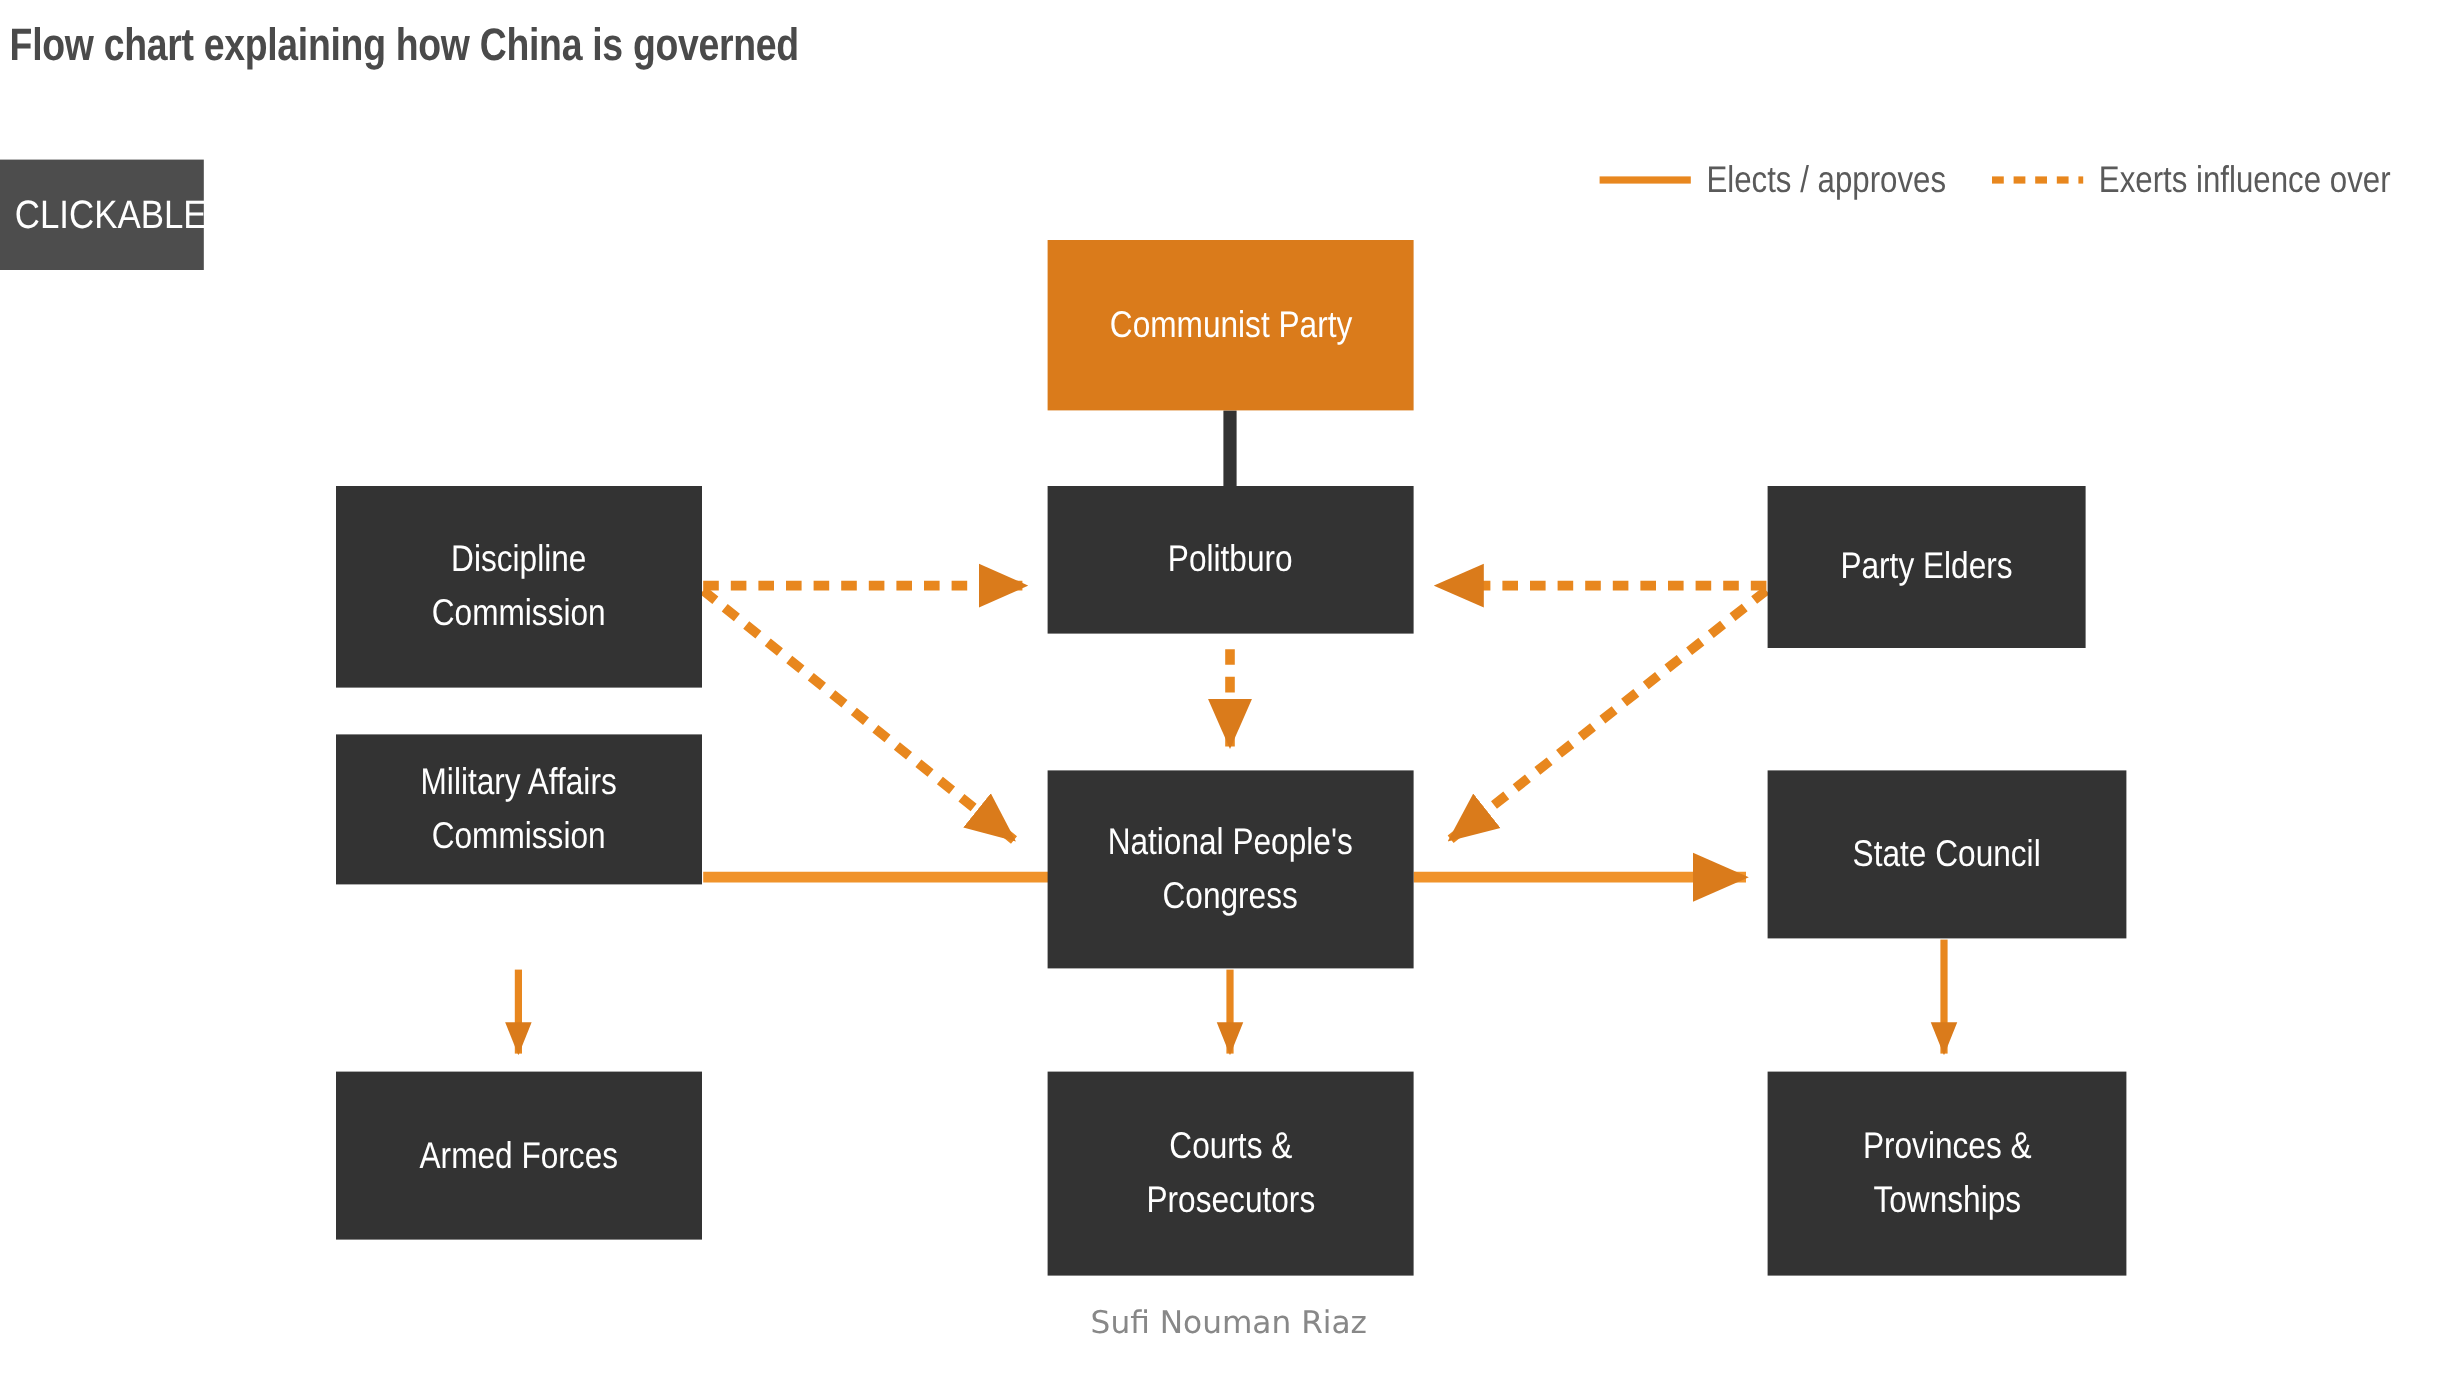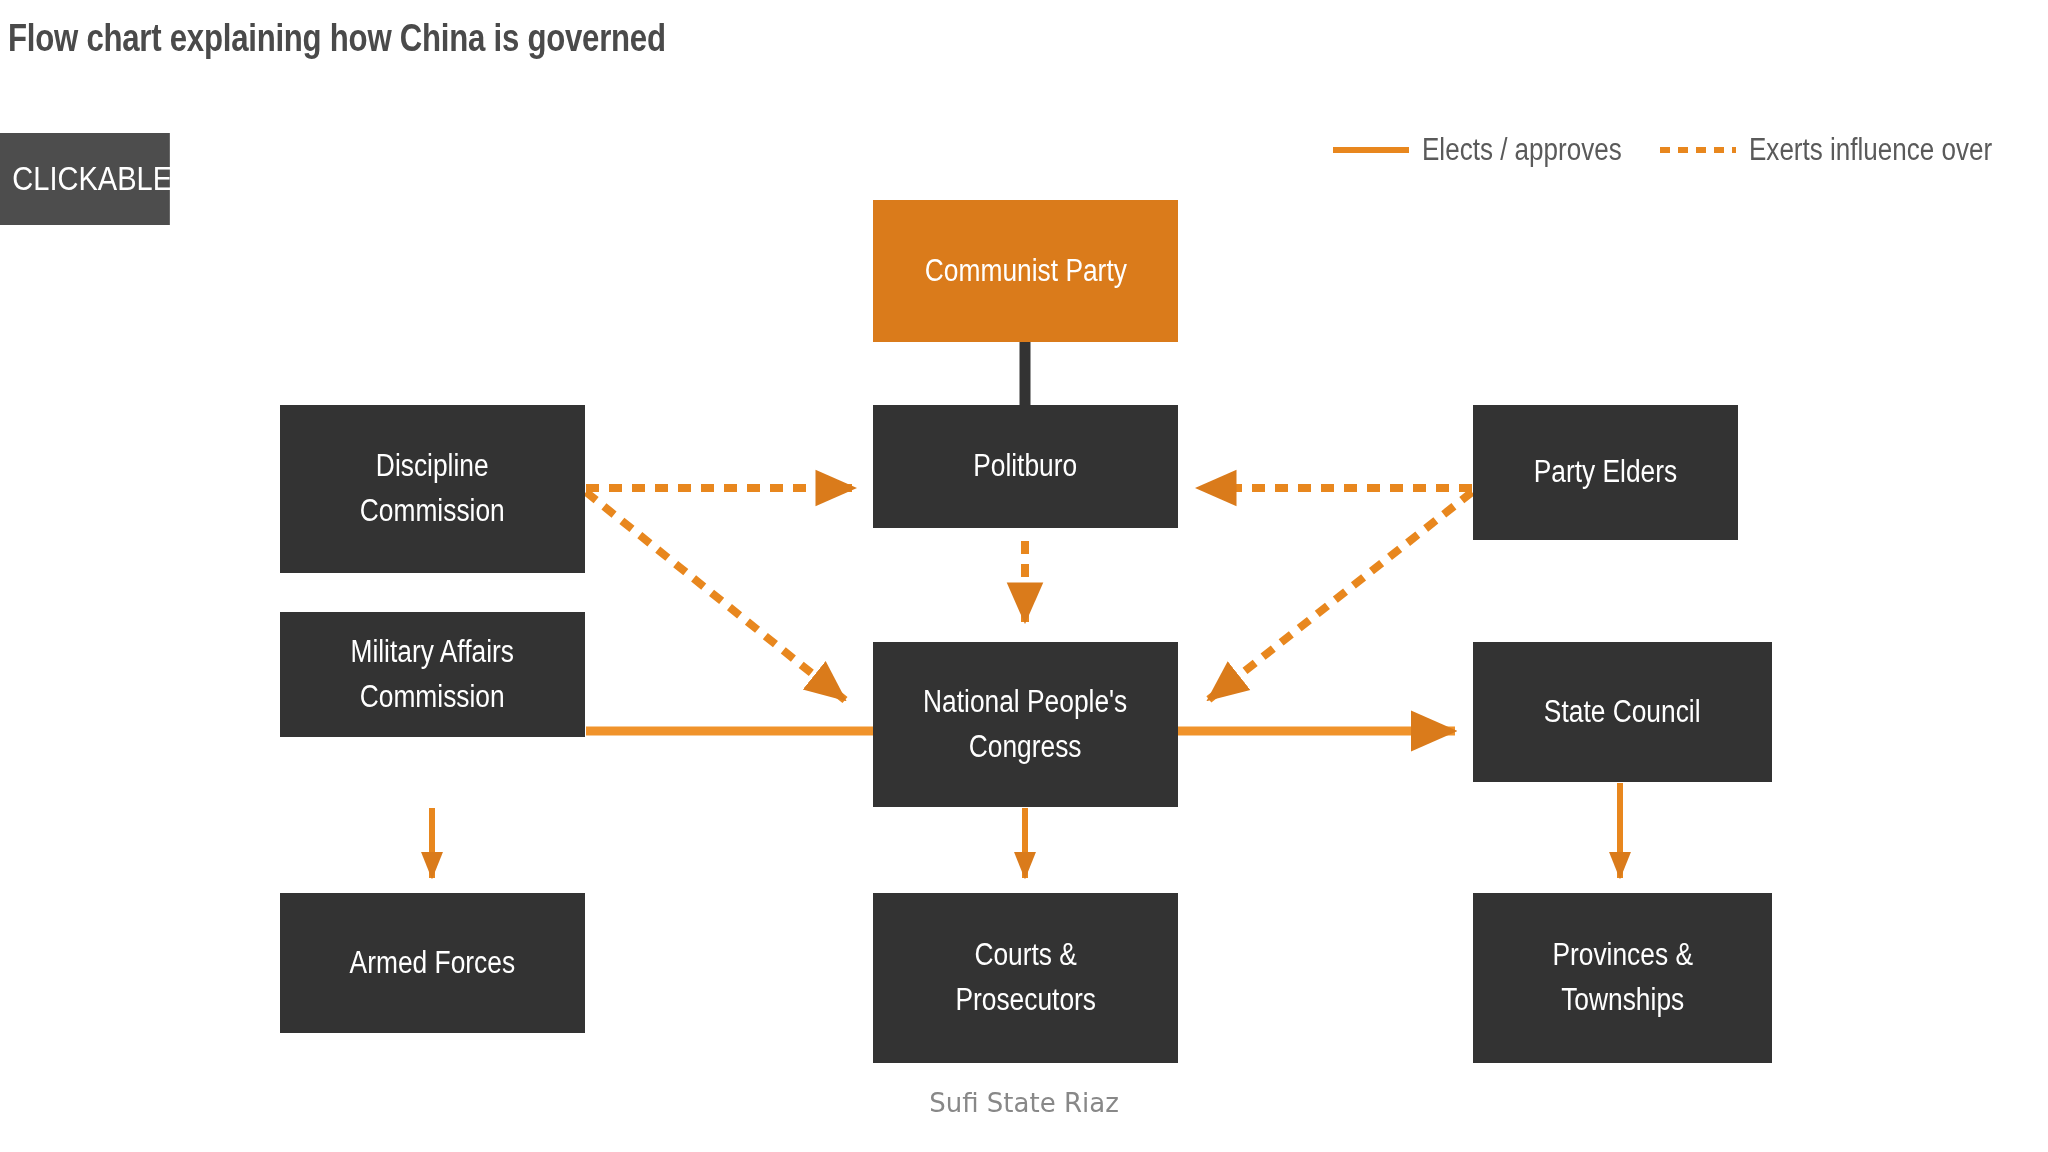--- a/index.html
+++ b/index.html
@@ -208,13 +208,13 @@
 </div>
 
 <div class="node" id="node-courts-prosecutors" style="left:873px; top:893px; width:305px; height:170px;">
   <span class="node-label">Courts &amp;<br>Prosecutors</span>
 </div>
 
 <div class="node" id="node-provinces-townships" style="left:1473px; top:893px; width:299px; height:170px;">
   <span class="node-label">Provinces &amp;<br>Townships</span>
 </div>
 
-<div id="credit">Sufi State Riaz</div>
+<div id="credit">Sufi Nouman Riaz</div>
 
 </body></html>

